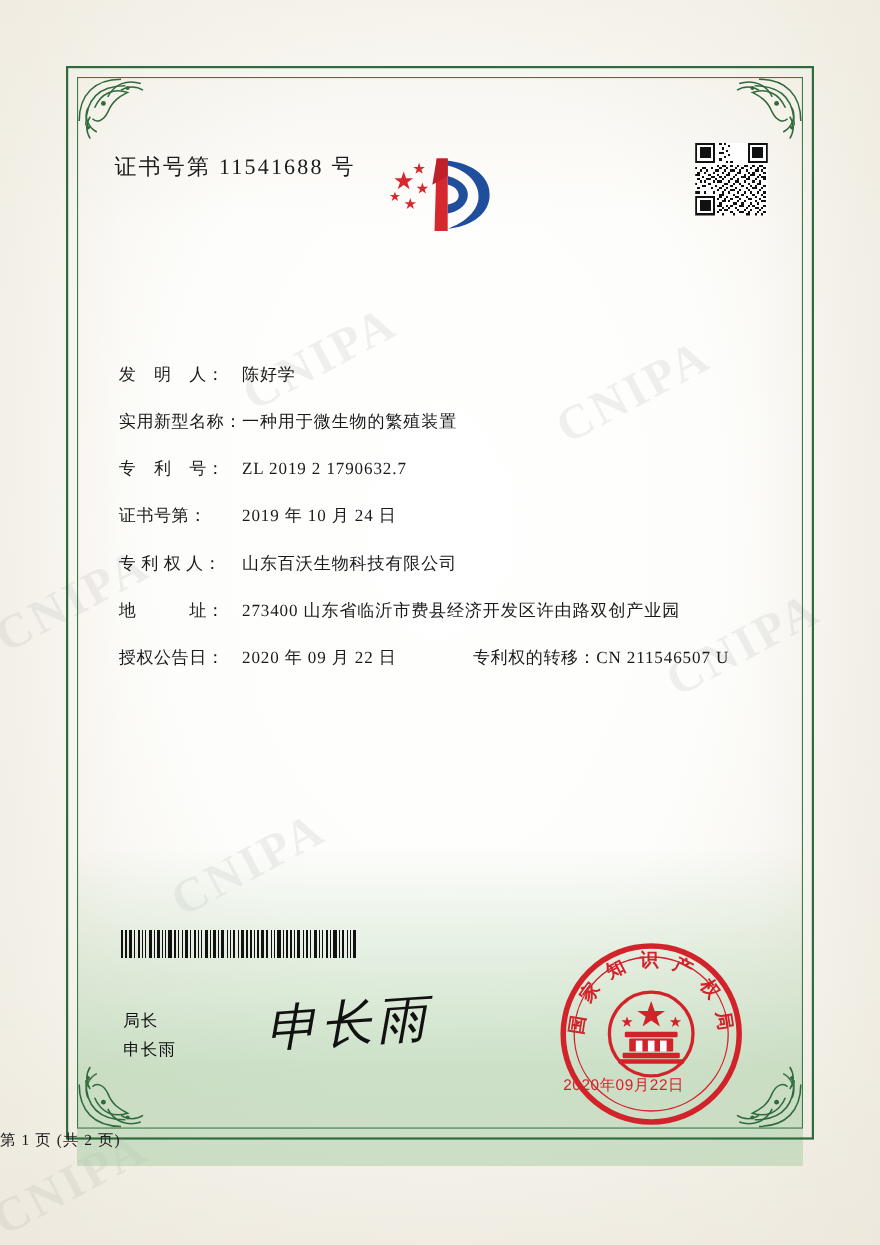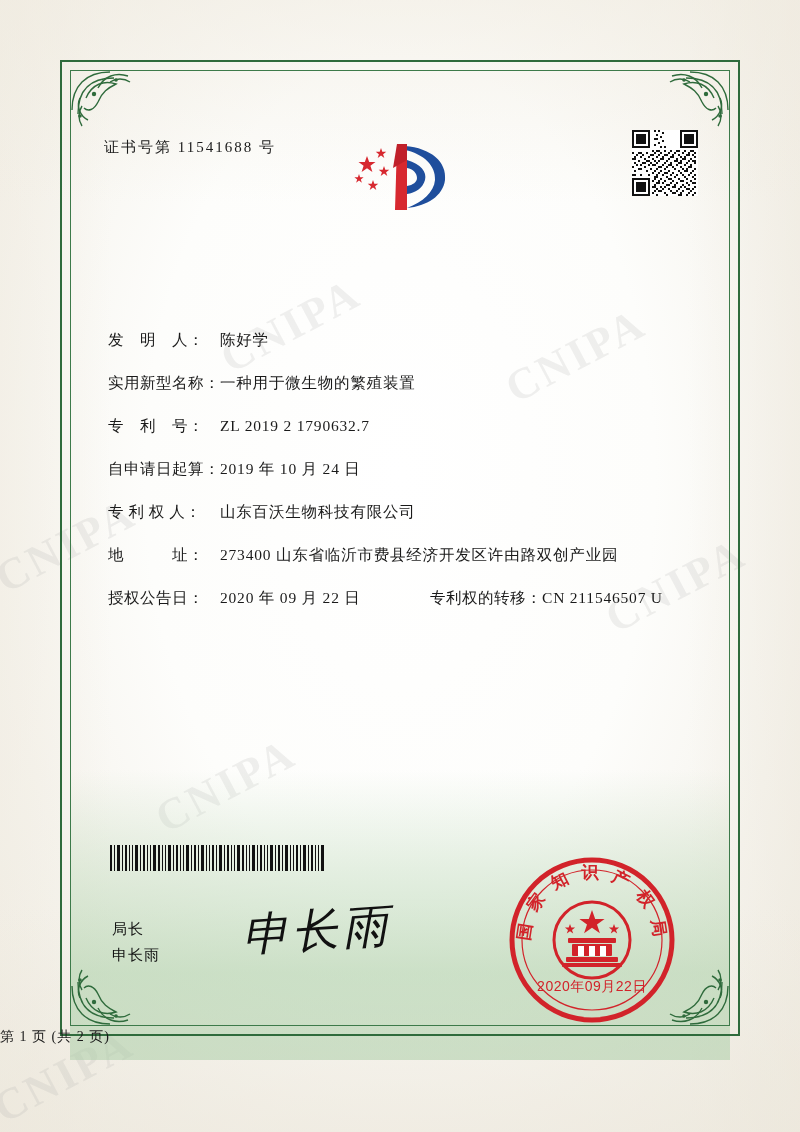--- a/index.html
+++ b/index.html
@@ -77,21 +77,21 @@
   .c-tl { left: 58px; top: 58px; }
   .c-tr { right: 58px; top: 58px; transform: scaleX(-1); }
   .c-bl { left: 58px; bottom: 94px; transform: scaleY(-1); }
   .c-br { right: 58px; bottom: 94px; transform: scale(-1,-1); }
 
   
   .cert-no {
     position: absolute;
     left: 104px;
     top: 138px;
-    font-size: 15px;
+    font-size: 20px;
     color: #1b1b1b;
     letter-spacing: 2px;
   }
   .qr {
     position: absolute;
     right: 102px;
     top: 130px;
     width: 66px;
     height: 66px;
   }
@@ -200,21 +200,20 @@
     right: 122px;
     top: 854px;
     width: 172px;
     height: 172px;
   }
   .seal-date {
     position: absolute;
     right: 128px;
     top: 978px;
     width: 160px;
-    text-align: center;
     color: #d2232a;
     font-size: 14px;
     letter-spacing: 0.5px;
     font-family: "Liberation Sans", sans-serif;
   }
 
   .page-no {
     position: absolute;
     left: 0; right: 0;
     top: 1028px;
@@ -550,21 +549,21 @@
     </div>
     <div class="row">
       <div class="label">实用新型名称：</div>
       <div class="value">一种用于微生物的繁殖装置</div>
     </div>
     <div class="row">
       <div class="label">专　利　号：</div>
       <div class="value">ZL 2019 2 1790632.7</div>
     </div>
     <div class="row">
-      <div class="label">自申请日起算：</div>
+      <div class="label">证书号第：</div>
       <div class="value">2019 年 10 月 24 日</div>
     </div>
     <div class="row">
       <div class="label">专 利 权 人：</div>
       <div class="value">山东百沃生物科技有限公司</div>
     </div>
     <div class="row">
       <div class="label">地　　　址：</div>
       <div class="value">273400 山东省临沂市费县经济开发区许由路双创产业园</div>
     </div>

